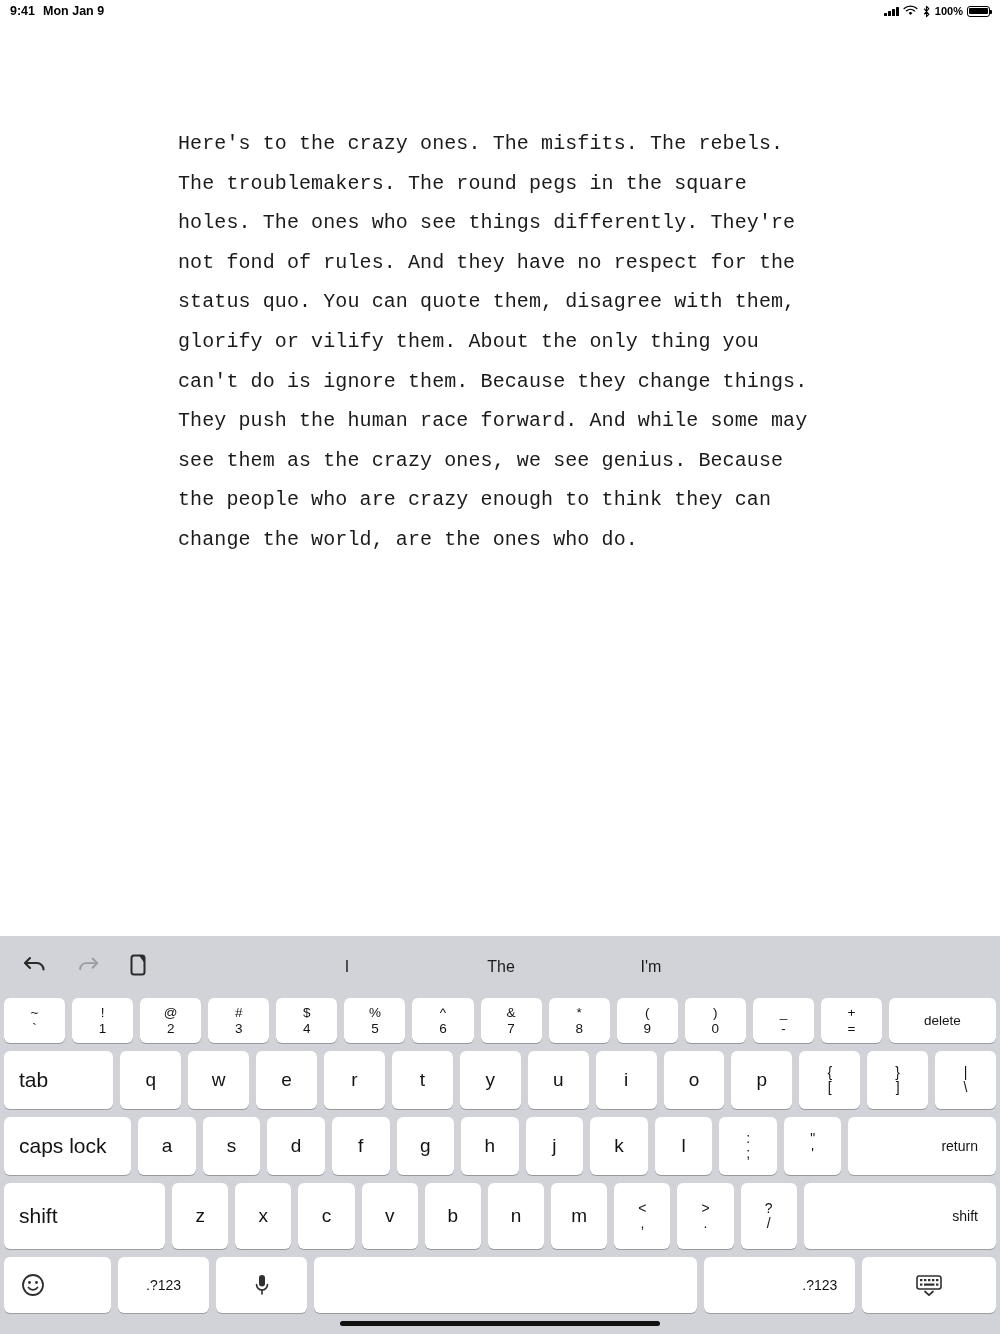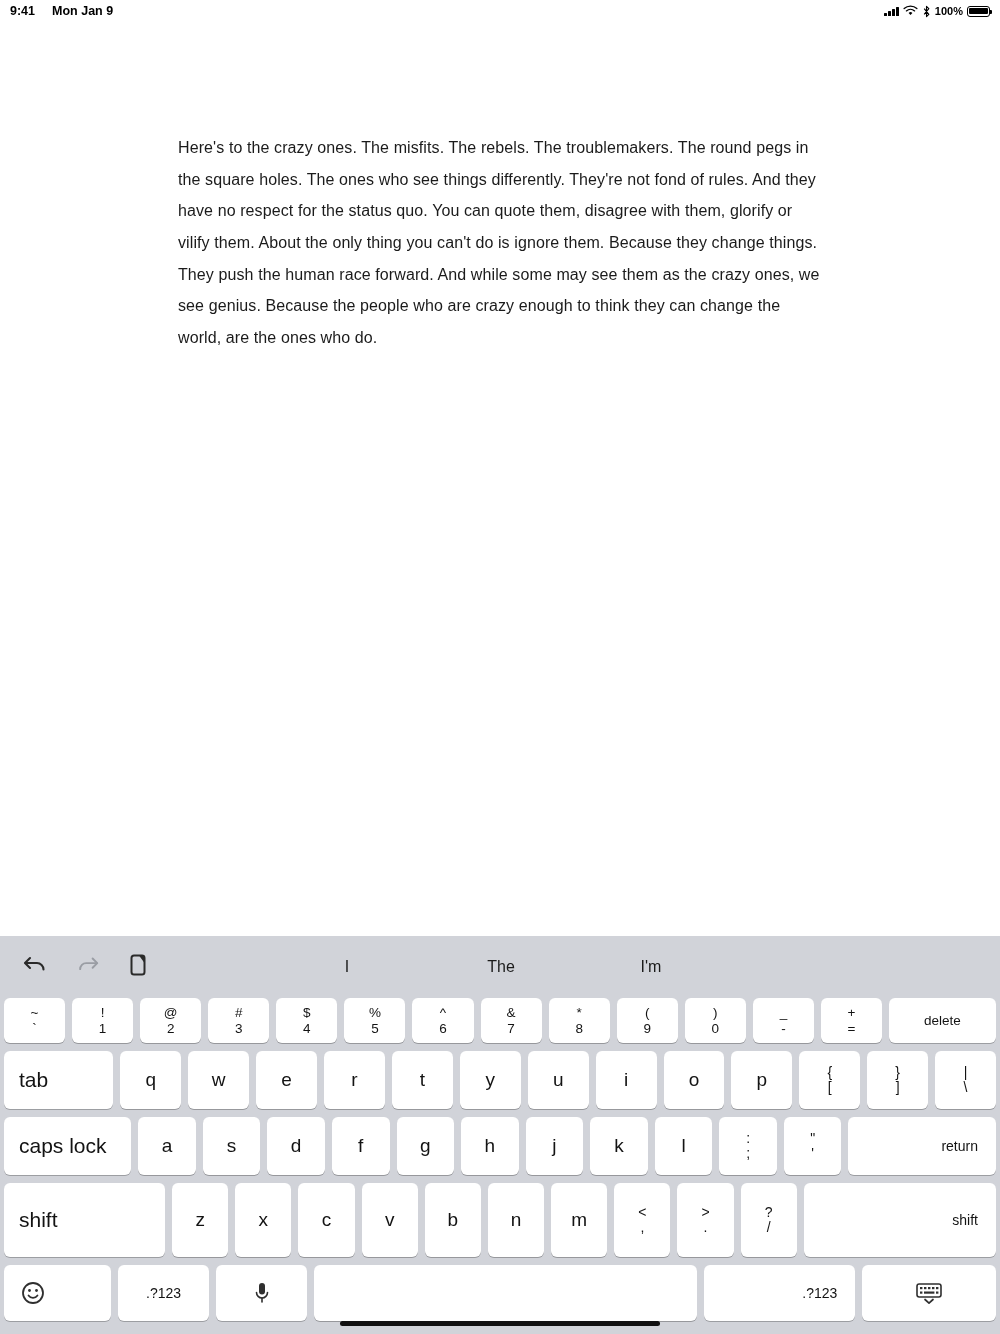--- a/index.html
+++ b/index.html
@@ -12,21 +12,21 @@
   }
 
   
   .status-bar {
     position: absolute; top: 0; left: 0;
     width: 1000px; height: 22px;
     display: flex; align-items: center;
     padding: 0 10px;
     font-size: 12.5px; color: #000;
   }
-  .status-left { display: flex; align-items: flex-start; gap: 17px; font-weight: 600; }
+  .status-left { display: flex; align-items: flex-start; gap: 8px; font-weight: 600; }
   .status-right {
     margin-left: auto; display: flex; align-items: center; gap: 4px;
     font-weight: 600; font-size: 11px;
   }
   .bars { display: flex; align-items: flex-end; gap: 1.5px; height: 10px; }
   .bars i { display: block; width: 2.5px; background: #000; border-radius: .5px; }
   .bars i:nth-child(1){height:3px;}
   .bars i:nth-child(2){height:5px;}
   .bars i:nth-child(3){height:7px;}
   .bars i:nth-child(4){height:9px;}
@@ -35,23 +35,24 @@
     position: relative; padding: 1.2px;
   }
   .batt::after {
     content: ""; position: absolute; right: -3.4px; top: 3px;
     width: 2px; height: 4px; background: #000; border-radius: 0 1px 1px 0;
   }
   .batt span { display: block; height: 100%; width: 100%; background: #000; border-radius: 1px; }
 
   
   .doc {
-    position: absolute; left: 178px; top: 132px; width: 646px;
-    font-size: 16px; line-height: 1.98; color: #1b1b1b;
+    position: absolute; left: 178px; top: 124px; width: 646px;
+    font-size: 20px; line-height: 1.98; color: #1b1b1b;
     letter-spacing: .1px;
+    font-family: Liberation Mono, monospace;
   }
 
   
   .action-row {
     position: absolute; left: 0; top: 856px; width: 1000px; height: 56px;
   }
 
   
   .keyboard {
     position: absolute; left: 0; top: 936px; width: 1000px; height: 398px;
@@ -86,21 +87,21 @@
     display: flex; align-items: center; justify-content: center;
     font-size: 19px; color: #131313; height: 48px;
     flex: 1 1 0;
   }
   .key.dark { background: #ffffff; box-shadow: 0 1px 0 rgba(0,0,0,.25); }
   .row-num .key { height: 45px; flex-direction: column; gap: 0; font-size: 13.5px; line-height: 1.12; }
   .row-num .key .top { font-size: 13.5px; }
   .row-num .key .bot { font-size: 13.5px; }
   .row1 .key { height: 58px; }
   .row2 .key { height: 58px; }
-  .row3 .key { height: 74px; }
+  .row3 .key { height: 66px; }
   .row4 .key { height: 56px; text-align: right; }
 
   .dual { flex-direction: column; line-height: 1.08; font-size: 14px; }
   .dual .top { font-size: 14px; }
   .dual .bot { font-size: 14px; }
 
   .lbl-sm { font-size: 21px; }
   .lbl-md { font-size: 14px; }
 
   .home-indicator {

